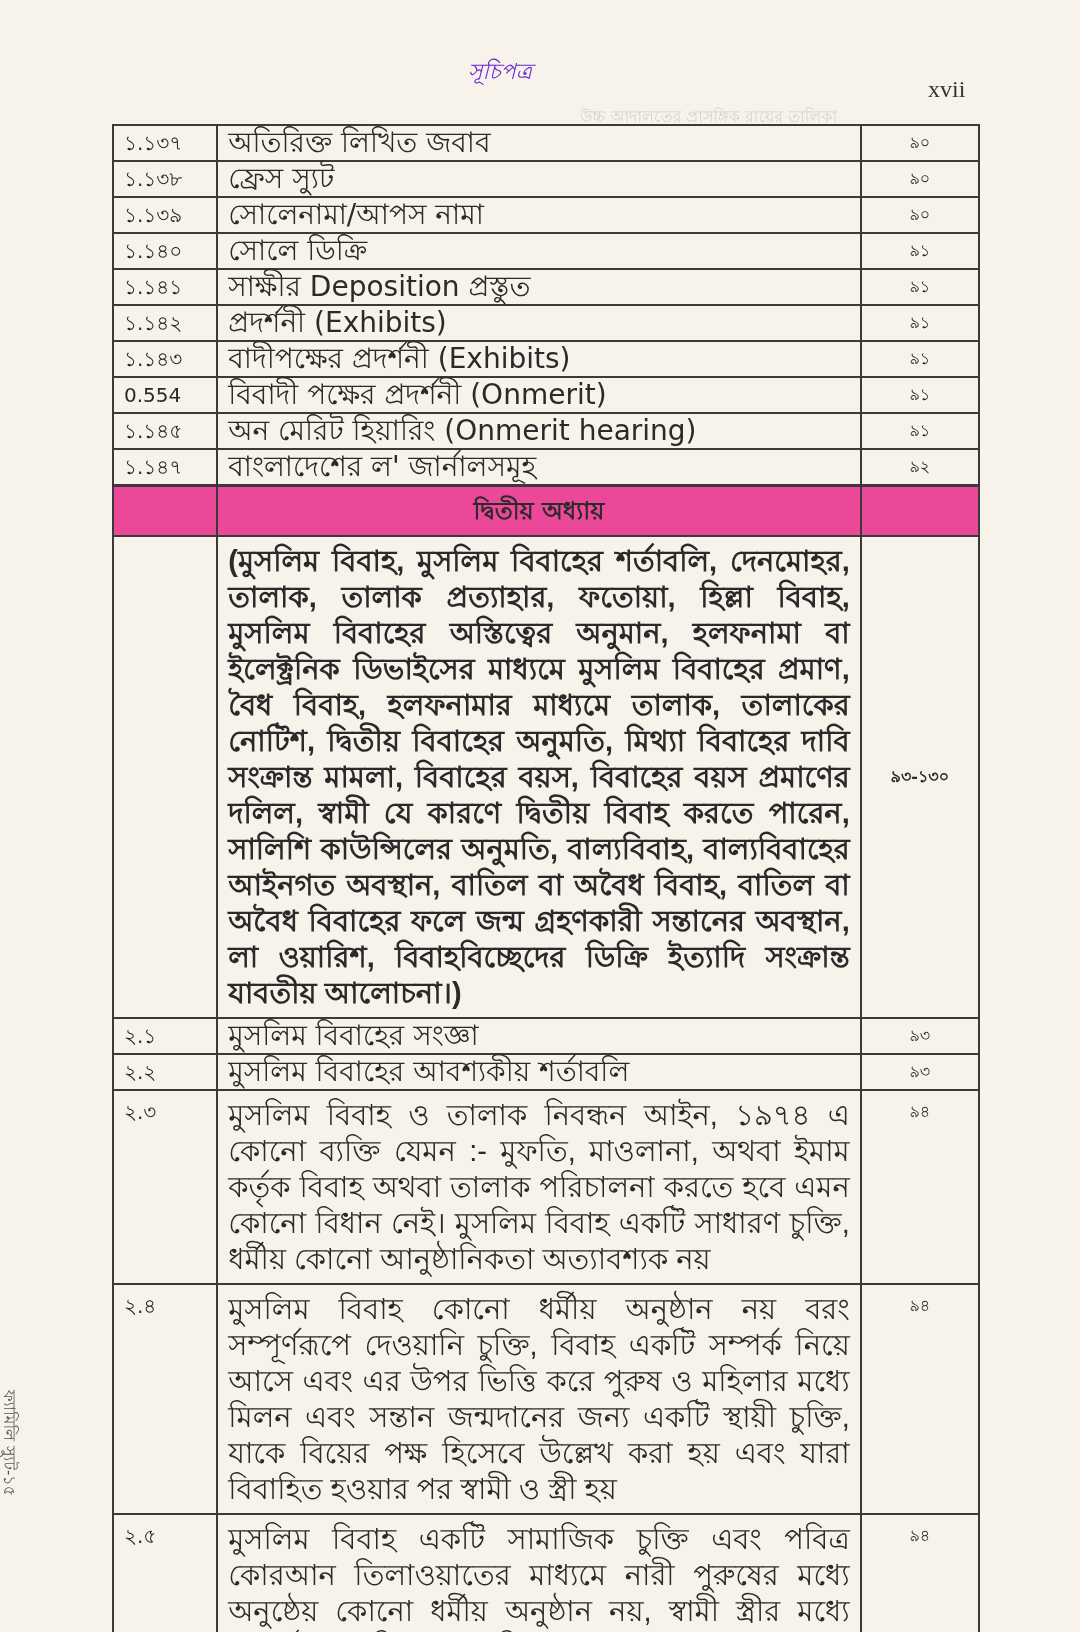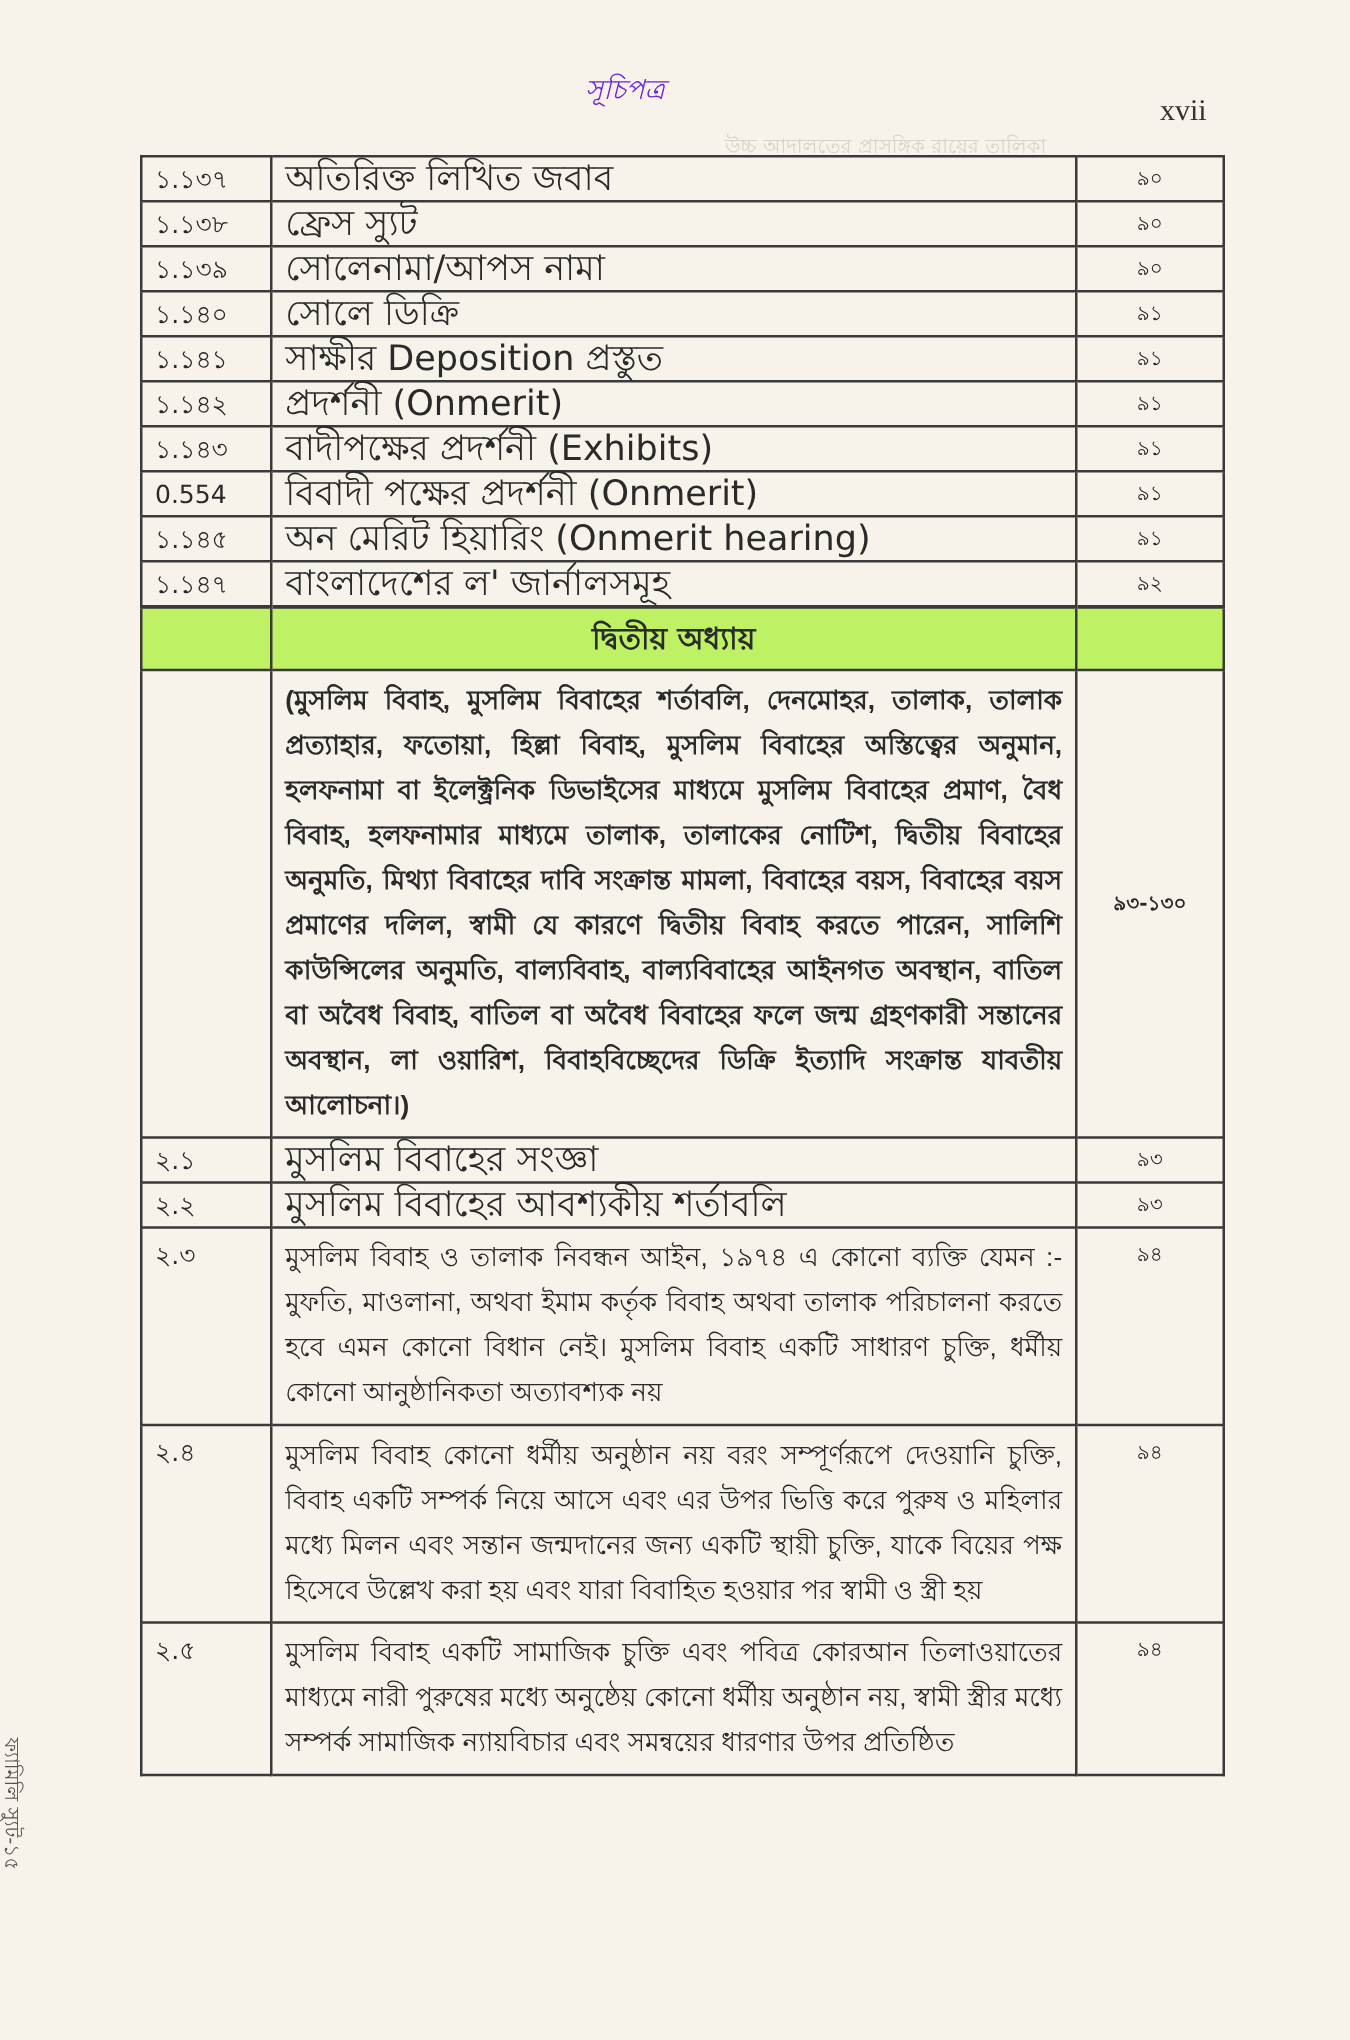--- a/index.html
+++ b/index.html
@@ -81,40 +81,40 @@
       font-size: 28px;
     }
     td.pg {
       width: 96px;
       text-align: center;
       font-family: "DejaVu Sans", sans-serif;
       font-size: 16px;
     }
     tr.simple td { height: 30px; }
     tr.chapter td {
-      background: #bef264;
+      background: #ec4899;
       height: 44px;
       border-top: 3px solid #3a3a3a;
     }
     tr.chapter td.title {
       text-align: center;
       font-size: 24px;
       font-weight: bold;
       color: #2b2b2b;
     }
     tr.long td {
       vertical-align: top;
       padding-top: 6px;
       padding-bottom: 6px;
     }
     tr.long td.title {
       text-align: justify;
       line-height: 36px;
       font-family: "Liberation Sans", sans-serif;
-      font-size: 21px;
+      font-size: 29px;
     }
     tr.chapter-summary td.pg {
       vertical-align: middle;
       font-weight: bold;
     }
     tr.chapter-summary td.title {
       font-weight: bold;
       line-height: 36px;
     }
   </style>
@@ -151,21 +151,21 @@
       <td class="title">সোলে ডিক্রি</td>
       <td class="pg">৯১</td>
     </tr>
     <tr class="simple">
       <td class="num">১.১৪১</td>
       <td class="title">সাক্ষীর Deposition প্রস্তুত</td>
       <td class="pg">৯১</td>
     </tr>
     <tr class="simple">
       <td class="num">১.১৪২</td>
-      <td class="title">প্রদর্শনী (Onmerit)</td>
+      <td class="title">প্রদর্শনী (Exhibits)</td>
       <td class="pg">৯১</td>
     </tr>
     <tr class="simple">
       <td class="num">১.১৪৩</td>
       <td class="title">বাদীপক্ষের প্রদর্শনী (Exhibits)</td>
       <td class="pg">৯১</td>
     </tr>
     <tr class="simple">
       <td class="num">0.554</td>
       <td class="title">বিবাদী পক্ষের প্রদর্শনী (Onmerit)</td>

